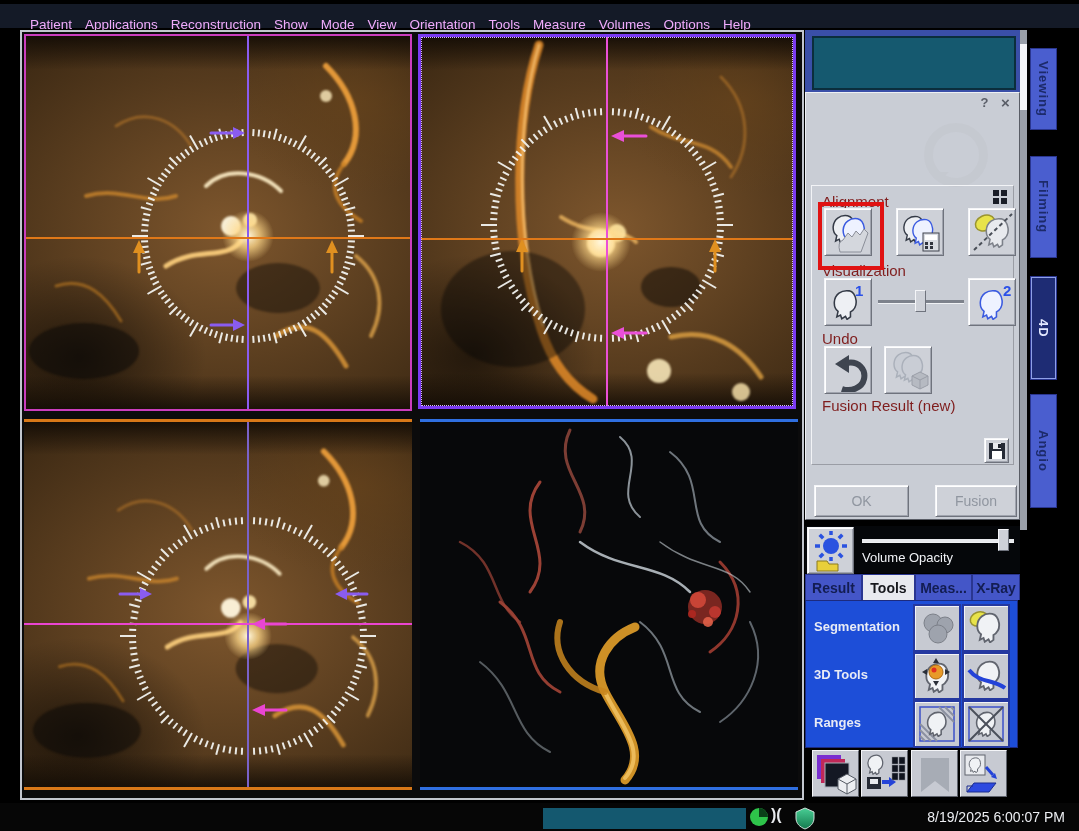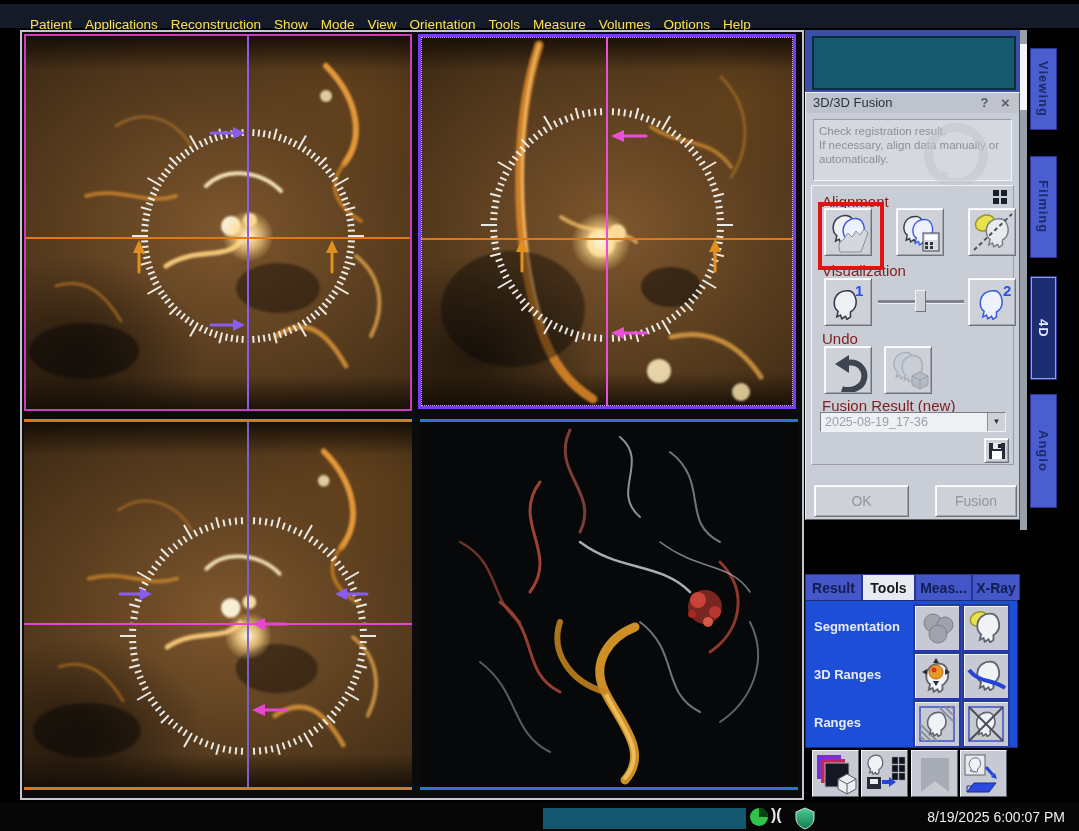--- a/index.html
+++ b/index.html
@@ -2,21 +2,21 @@
 <html><head>
 <meta charset="utf-8">
 <style>
   html,body{margin:0;padding:0;background:#000;}
   #app{position:relative;width:1079px;height:831px;background:#000;overflow:hidden;
        font-family:"Liberation Sans",sans-serif;-webkit-font-smoothing:antialiased;}
 
   
   #menu-bar{position:absolute;left:0;top:4px;width:1079px;height:24px;background:#141a27;
             display:flex;align-items:center;gap:13px;padding-left:30px;box-sizing:border-box;}
-  .menu-item{color:#fde047;font-size:13.5px;cursor:default;white-space:nowrap;margin-top:16px;}
+  .menu-item{color:#f0abfc;font-size:13.5px;cursor:default;white-space:nowrap;margin-top:16px;}
   .menu-item u{text-underline-offset:2px;}
 
   
   #viewport{position:absolute;left:20px;top:30px;width:780px;height:766px;
             border:2px solid #c2c6ce;background:#0b0b0c;}
   .q{position:absolute;overflow:hidden;box-sizing:content-box;}
   #q-tl{left:2px;top:2px;width:384px;height:373px;border:2px solid #cb3dbd;}
   #q-tr{left:396px;top:2px;width:372px;height:369px;border:3px solid #7b3bf2;}
   #q-tr::after{content:"";position:absolute;inset:0;border:1px dotted #d3b3ff;pointer-events:none;}
   #q-bl{left:2px;top:387px;width:388px;height:365px;border-top:3px solid #d87818;border-bottom:3px solid #d87818;}
@@ -647,27 +647,23 @@
           <use href="#veinsC" width="378" height="365"></use>
         </svg>
     </div>
   </div>
 
   <div class="panel-card">
     <div class="redacted"></div>
   </div>
 
   <div id="fusion-dialog">
-    <div id="fusion-title">3D/3D Fusion</div>
     <div class="title-btn" id="fusion-help">?</div>
     <div class="title-btn" id="fusion-close">×</div>
 
-    <div id="instruction-box">Check registration result.
-If necessary, align data manually or
-automatically.</div>
     <div id="instruction-wm"></div>
 
     <div id="fusion-group">
       <svg width="14" height="14" style="position:absolute;right:6px;top:4px">
         <g fill="#191d27">
             <rect x="0" y="0" width="6" height="6"></rect>
             <rect x="8" y="0" width="6" height="6"></rect>
             <rect x="0" y="8" width="6" height="6"></rect>
             <rect x="8" y="8" width="6" height="6"></rect>
           </g>
@@ -730,38 +726,55 @@
       <div class="btn3d" style="left:72px;top:160px;width:46px;height:46px">
         <svg width="44" height="44">
             <use href="#head" x="4" y="3" width="29" height="29" class="h-ghost"></use>
             <use href="#head" x="12" y="6" width="29" height="29" class="h-ghost"></use>
         <path d="M26,28 l8,-4 l8,4 l0,9 l-8,4 l-8,-4 z" fill="#b6bac2" stroke="#9a9ea8"></path>
             <path d="M26,28 l8,4 l8,-4 M34,32 l0,9" stroke="#9a9ea8" fill="none"></path>
           </svg>
       </div>
 
       <div class="sec-label" style="left:10px;top:211px">Fusion Result (new)</div>
-      <div id="fusion-dropdown">
-        <span>2025-08-19_17-36</span>
-        <div id="dropdown-btn">▼</div>
-      </div>
       <div class="btn3d" style="left:172px;top:252px;width:23px;height:23px">
         <svg width="22" height="22">
             <rect x="3" y="3" width="16" height="16" class="fd"></rect>
             <rect x="7" y="3" width="8" height="6" fill="#e8eaee"></rect>
             <rect x="6" y="11" width="10" height="8" fill="#fff"></rect>
             <rect x="12" y="4" width="3" height="4" fill="#20242e"></rect>
           </svg>
       </div>
     </div>
 
     <div class="dlg-btn" style="left:8px;width:93px">OK</div>
     <div class="dlg-btn" style="left:129px;width:80px">Fusion</div>
   </div>
 
+  <div id="opacity-row">
+    <div class="btn3d" style="left:2px;top:1px;width:45px;height:45px">
+      <svg width="42" height="42">
+        <circle cx="21" cy="16" r="8" fill="#2a52e0"></circle>
+        <g class="sunline">
+            <line x1="32" y1="16" x2="37" y2="16"></line>
+            <line x1="10" y1="16" x2="5" y2="16"></line>
+            <line x1="21" y1="5" x2="21" y2="1"></line>
+            <line x1="21" y1="27" x2="21" y2="31"></line>
+            <line x1="28.8" y1="8.2" x2="32.3" y2="4.7"></line>
+            <line x1="13.2" y1="8.2" x2="9.7" y2="4.7"></line>
+            <line x1="28.8" y1="23.8" x2="32.3" y2="27.3"></line>
+            <line x1="13.2" y1="23.8" x2="9.7" y2="27.3"></line>
+          </g>
+        <path d="M7,31 l10,0 l2,3 l9,0 l0,7 l-21,0 z" fill="#e8cf3a" stroke="#8a7a20"></path>
+      </svg>
+    </div>
+    <div class="slider-track" style="left:57px;top:13px;width:152px;background:#e8eaee"></div>
+    <div class="slider-handle" style="left:193px;top:3px"></div>
+    <div id="opacity-label">Volume Opacity</div>
+  </div>
 
   <div id="tool-tabs">
       <div class="tool-tab" style="width: 57px;">Result</div>
       <div class="tool-tab active" style="width: 53px;">Tools</div>
       <div class="tool-tab" style="width: 57px;">Meas...</div>
       <div class="tool-tab" style="width: 48px;">X-Ray</div>
     </div>
 
   <div id="tool-body">
     <div class="tool-row-label" style="top:18px">Segmentation</div>
@@ -774,21 +787,21 @@
           </g>
         </svg>
     </div>
     <div class="tool-btn" style="left:156px;top:3px">
       <svg width="40" height="40">
           <ellipse cx="13" cy="11" rx="9" ry="7" class="lemon" transform="rotate(-20 13 11)"></ellipse>
           <use href="#head" x="7" y="4" width="31" height="31" class="h-gray2"></use>
         </svg>
     </div>
 
-    <div class="tool-row-label" style="top:66px">3D Ranges</div>
+    <div class="tool-row-label" style="top:66px">3D Tools</div>
     <div class="tool-btn" style="left:107px;top:51px">
       <svg width="40" height="40">
           <use href="#head" x="5" y="6" width="31" height="31" class="h-gray2"></use>
       <circle cx="19" cy="16" r="7" fill="#e89a28" stroke="#b06a10"></circle>
           <circle cx="17" cy="14" r="2.5" fill="#e03020"></circle>
       <g fill="#2a2e38">
             <polygon points="19,2 16,7 22,7"></polygon>
             <polygon points="19,30 16,25 22,25"></polygon>
             <polygon points="5,16 10,13 10,19"></polygon>
             <polygon points="33,16 28,13 28,19"></polygon>

